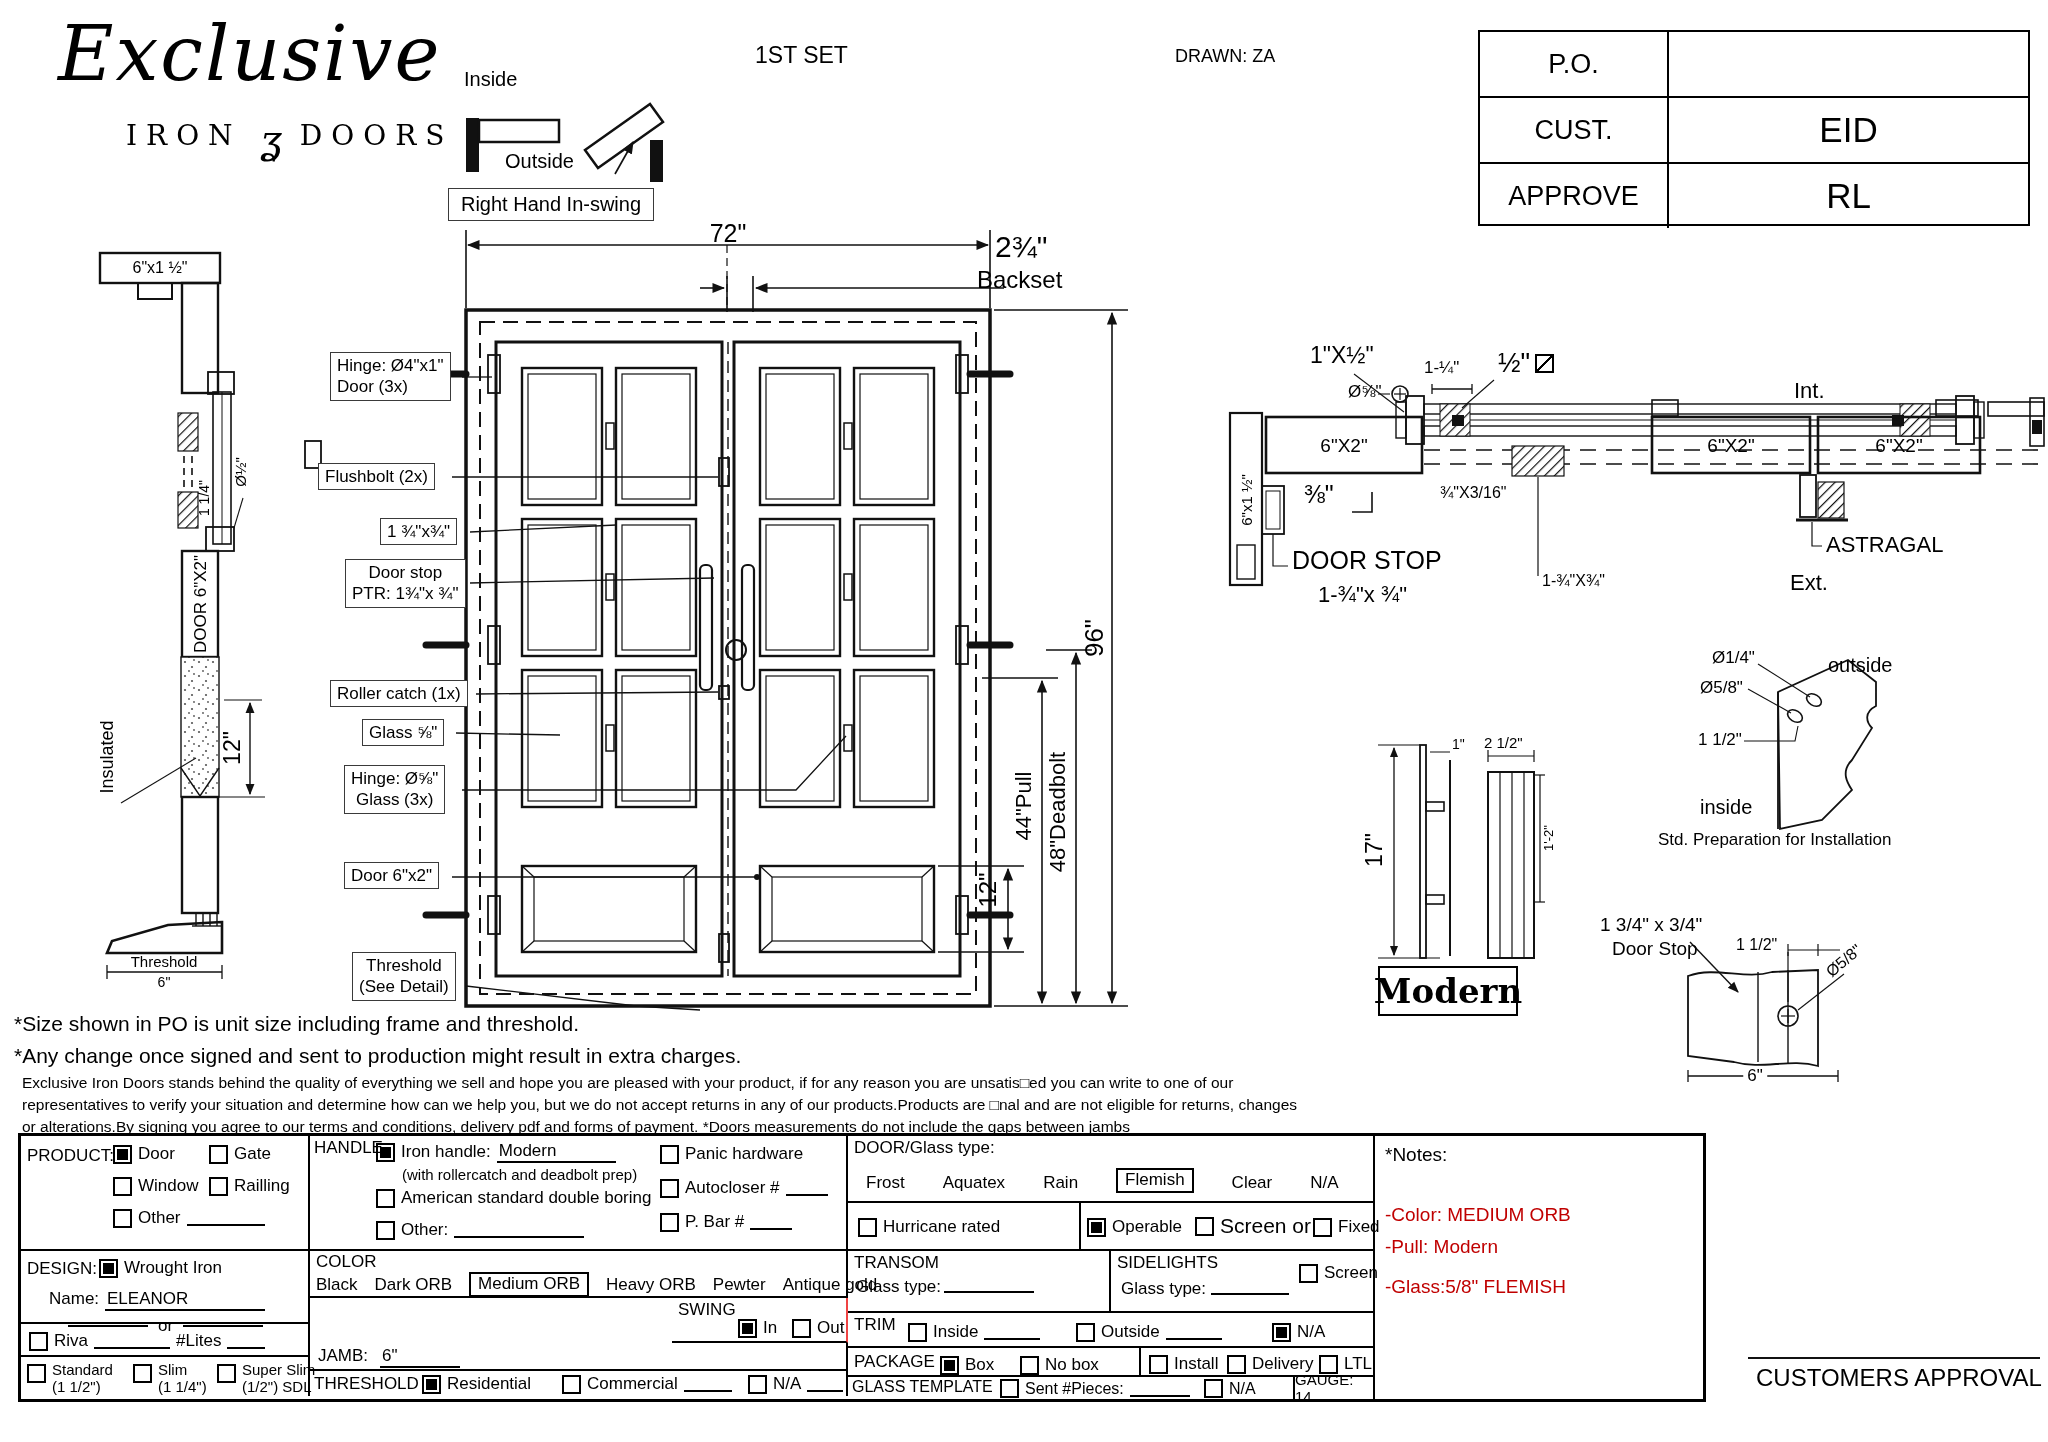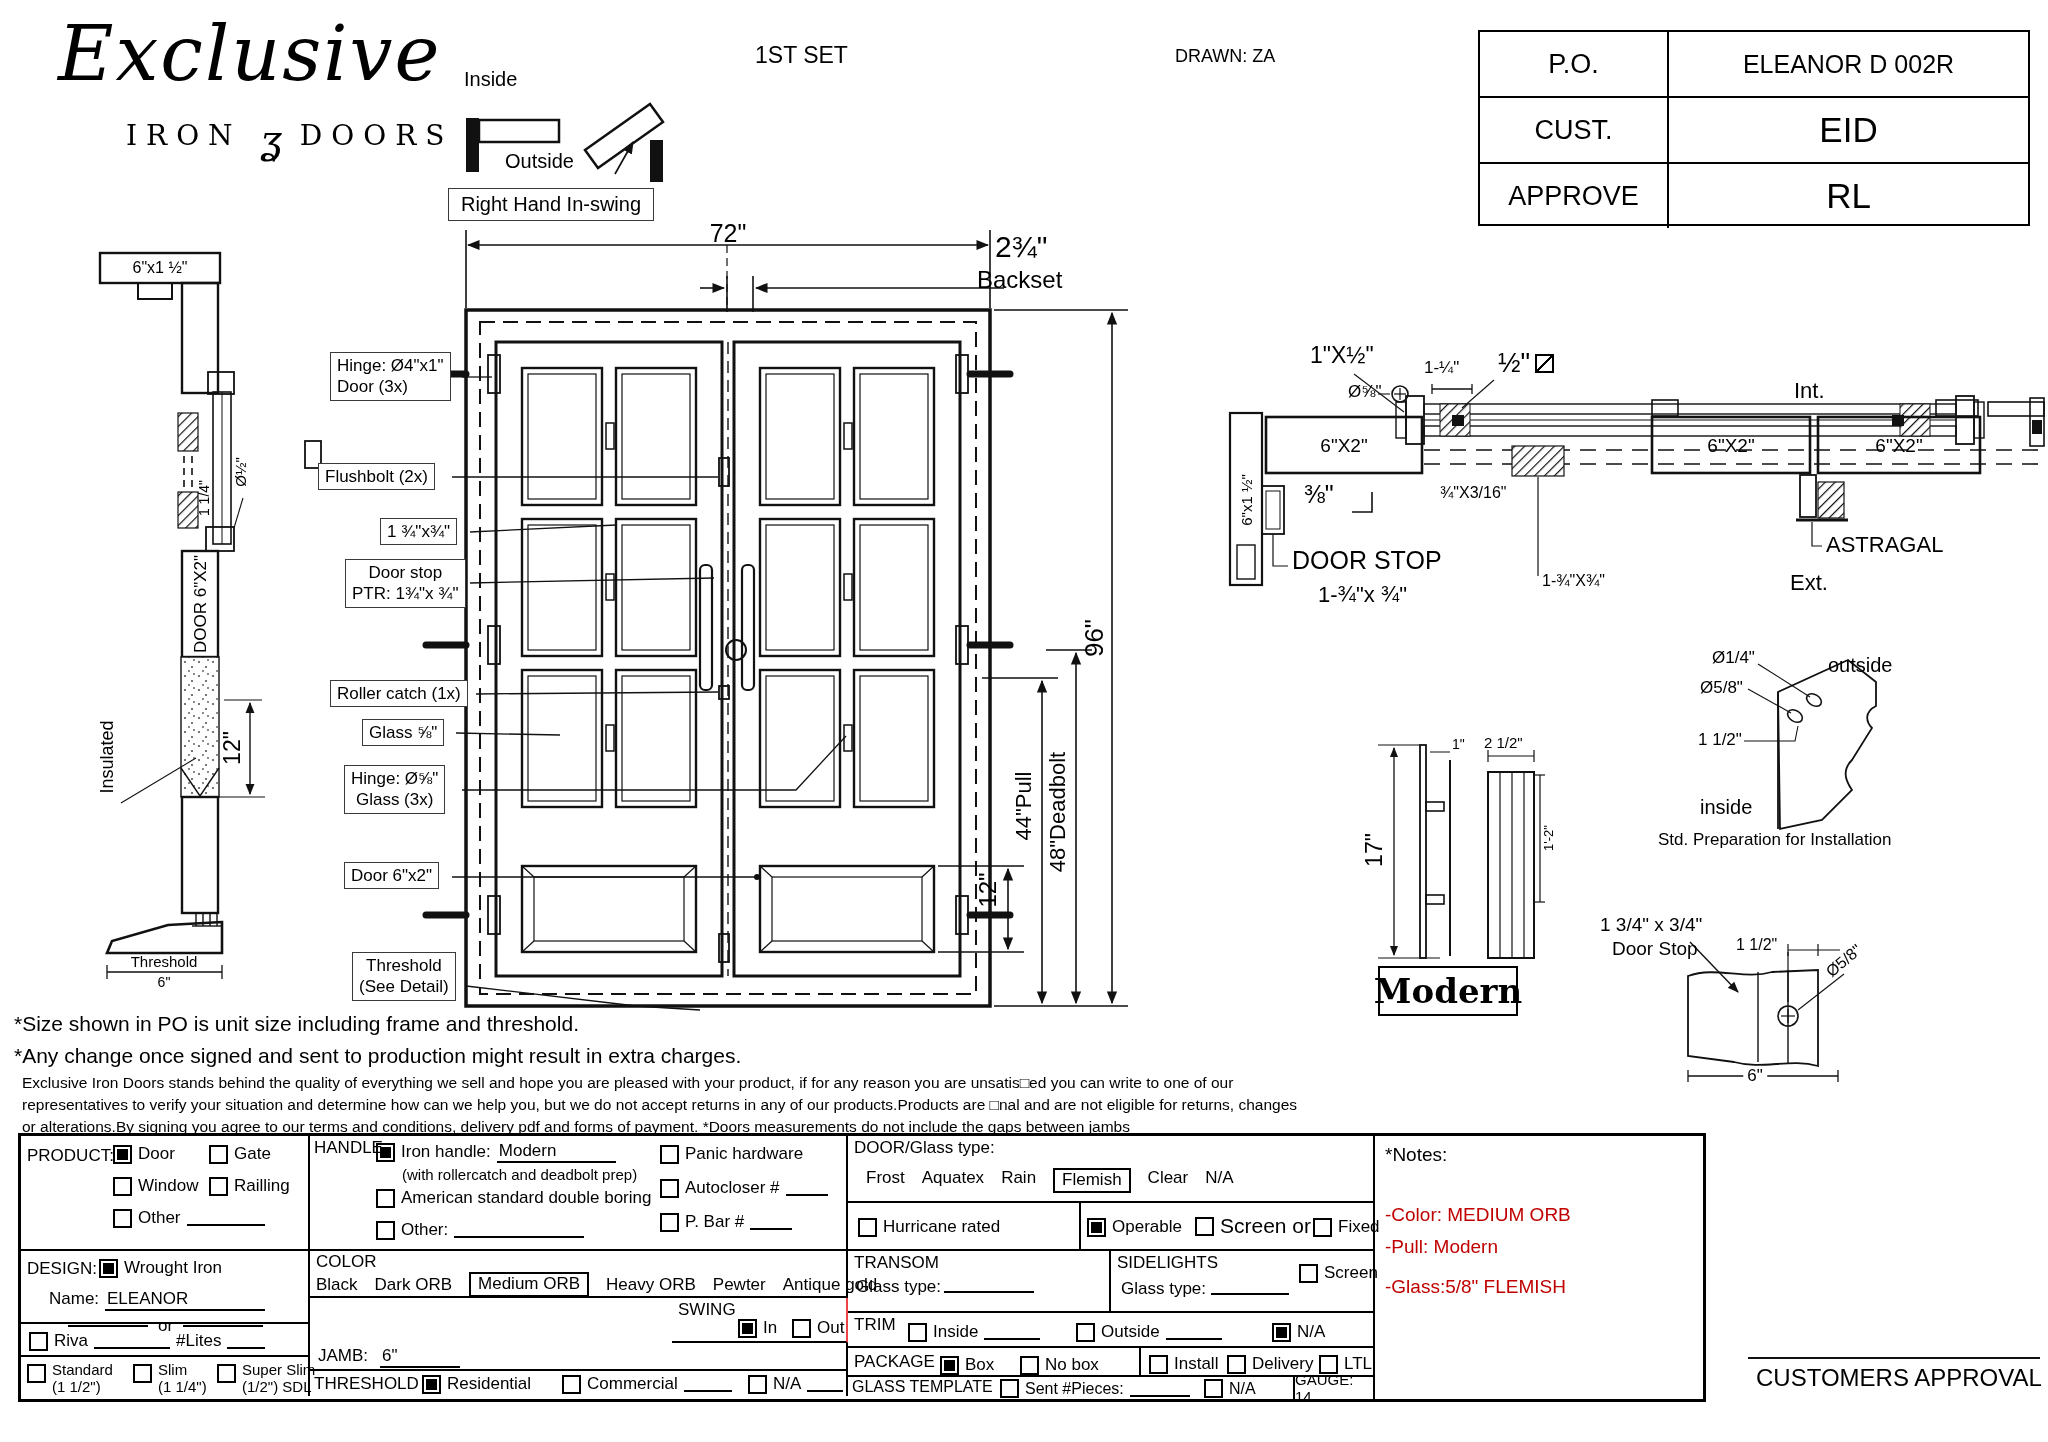--- a/index.html
+++ b/index.html
@@ -328,21 +328,20 @@
 </div>
 <div class="lbl" style="left:755px;top:42px;font-size:23px;">1ST SET</div>
 <div class="lbl" style="left:1175px;top:46px;font-size:18px;">DRAWN: ZA</div>
 <div class="lbl" style="left:464px;top:68px;font-size:20px;">Inside</div>
 <div class="lbl" style="left:505px;top:150px;font-size:20px;">Outside</div>
 <div class="box-lbl" style="left:448px;top:188px;width:194px;font-size:20px;padding:3px 5px;">Right Hand In-swing</div>
 
 <div class="potable">
   <div class="porow">
     <div class="pokey">P.O.</div>
-    <div class="poval" style="font-size:25px;">ELEANOR D 002R</div>
   </div>
   <div class="porow">
     <div class="pokey">CUST.</div>
     <div class="poval" style="font-size:35px;">EID</div>
   </div>
   <div class="porow">
     <div class="pokey">APPROVE</div>
     <div class="poval" style="font-size:35px;">RL</div>
   </div>
 </div>
@@ -568,21 +567,21 @@
         </span>
     <span class="opt" style="left:438px;top:3px;">
           <span class="cb"></span>
           <span>N/A</span>
           <span class="ul" style="width:36px;"></span>
         </span>
   </div>
 
   <div class="cell" style="left:827px;top:0;width:527px;height:67px;border-right:2px solid #000;border-bottom:2px solid #000;">
     <span class="fl" style="left:6px;top:2px;">DOOR/Glass type:</span>
-    <span class="fl" style="left:18px;top:32px;display:flex;gap:17px;align-items:flex-start;">
+    <span class="fl" style="left:18px;top:32px;display:flex;gap:38px;align-items:flex-end;">
       <span>Frost</span>
       <span>Aquatex</span>
       <span>Rain</span>
       <span class="selbox">Flemish</span>
       <span>Clear</span>
       <span>N/A</span>
     </span>
   </div>
 
   <div class="cell" style="left:827px;top:67px;width:233px;height:48px;border-right:2px solid #000;border-bottom:2px solid #000;">

